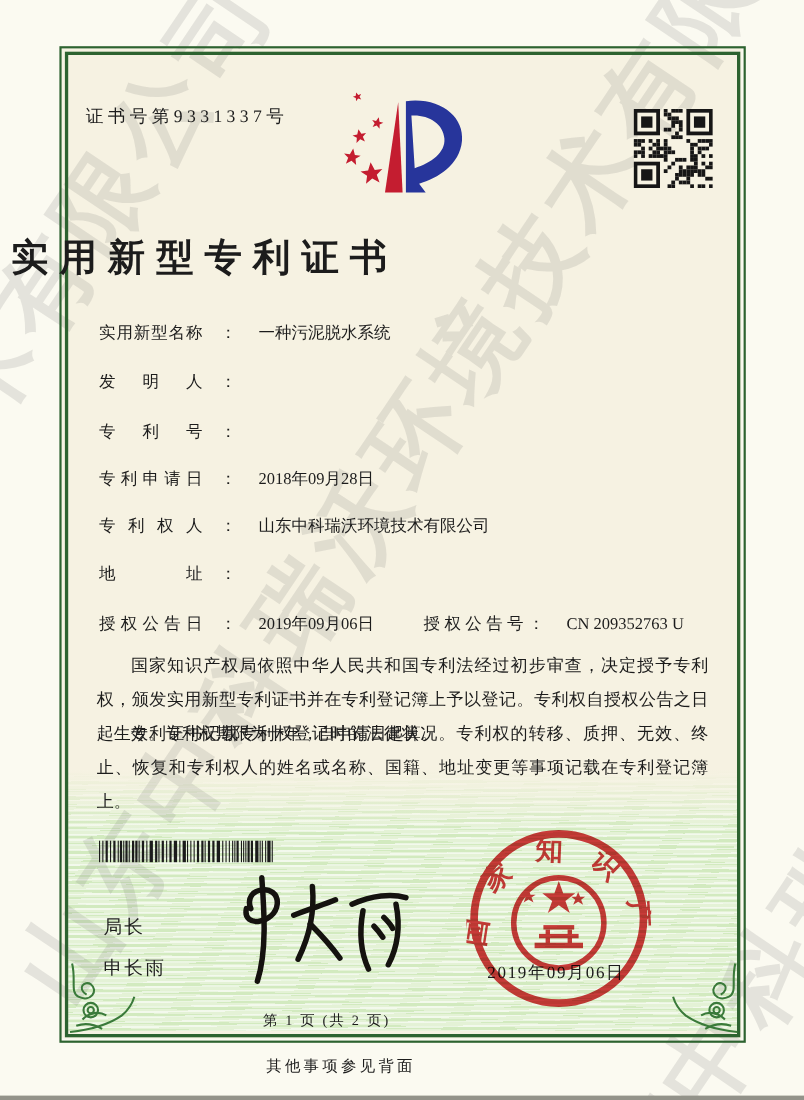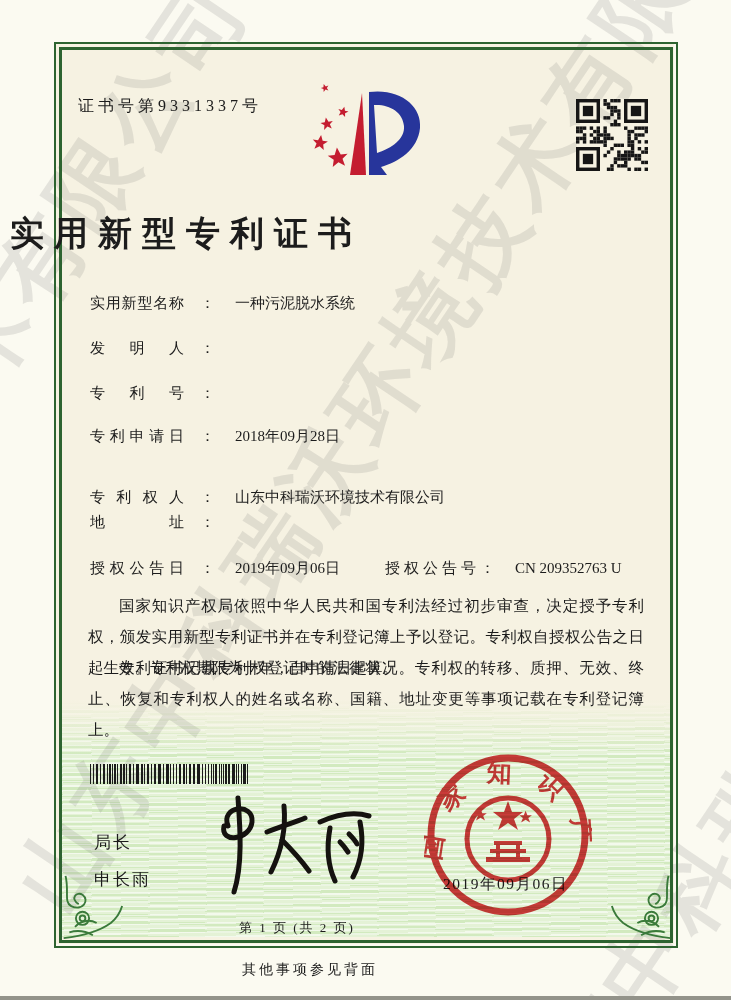--- a/index.html
+++ b/index.html
@@ -229,21 +229,21 @@
 </div>
 <div class="layer z4 frow" style="top:383px">
   <span class="flabel">专利号</span>
     <span class="fcolon">：</span>
 </div>
 <div class="layer z4 frow" style="top:426px">
   <span class="flabel">专利申请日</span>
     <span class="fcolon">：</span>
   <span class="fvalue">2018年09月28日</span>
 </div>
-<div class="layer z4 frow" style="top:487px">
+<div class="layer z4 frow" style="top:469px">
   <span class="flabel">专利权人</span>
     <span class="fcolon">：</span>
   <span class="fvalue">山东中科瑞沃环境技术有限公司</span>
 </div>
 <div class="layer z4 frow" style="top:512px">
   <span class="flabel">地址</span>
     <span class="fcolon">：</span>
 </div>
 
 <div class="layer z4 frow" style="top:558px">

